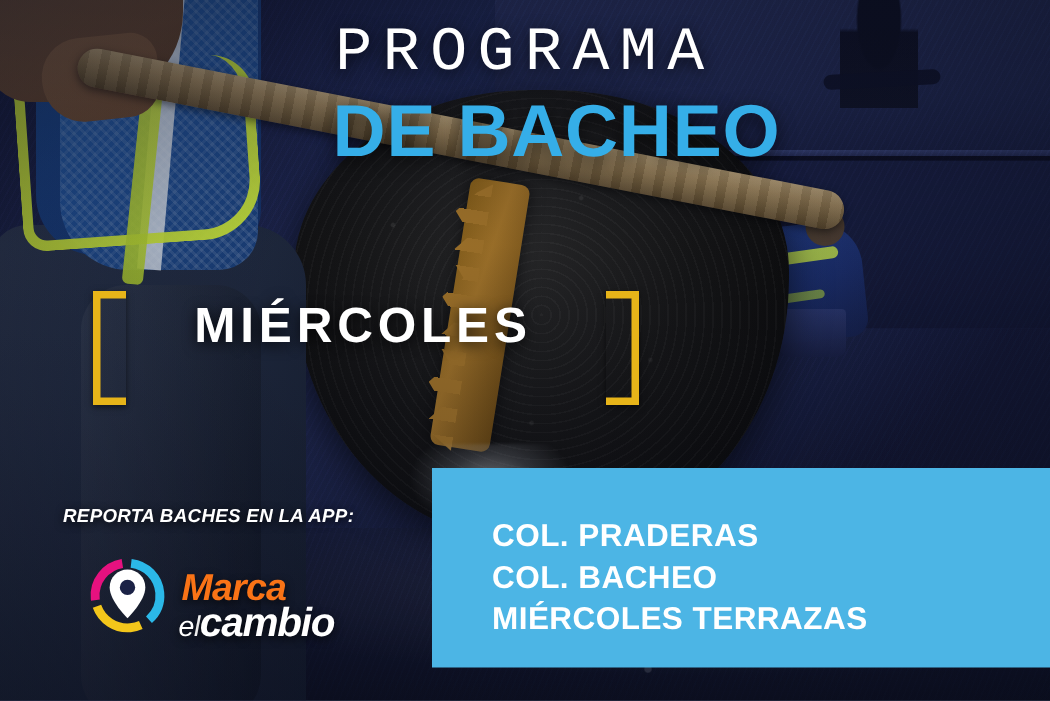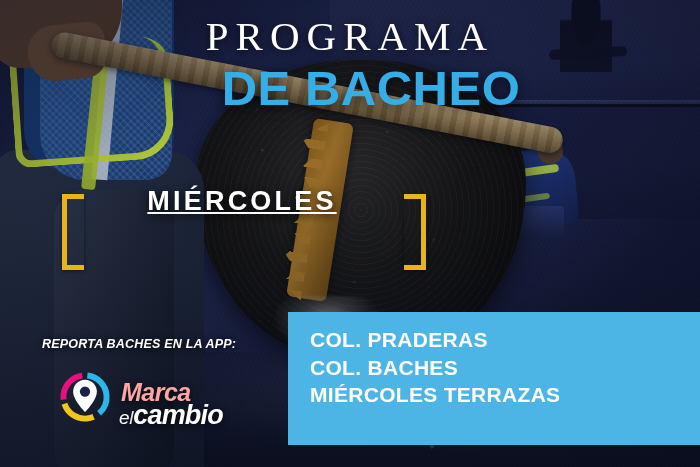--- a/index.html
+++ b/index.html
@@ -224,77 +224,77 @@
       radial-gradient(ellipse at 50% 45%, rgba(0,0,0,0) 35%, rgba(6,9,22,.45) 100%);
   }
 
   
   .content{position:absolute;inset:0;}
 
   .kicker{
     position:absolute;left:0;right:0;top:16px;text-align:center;
     color:#ffffff;font-size:41px;font-weight:300;letter-spacing:7px;line-height:1;
     text-shadow:0 2px 10px rgba(0,0,0,.75);
-    font-family:Liberation Serif, serif;
+    font-family:Liberation Mono, monospace;
   }
   .headline{
     position:absolute;left:0;right:0;top:64px;text-align:center;
     color:#35AEE8;font-weight:bold;font-size:49px;line-height:.98;
     letter-spacing:.5px;
     text-shadow:0 3px 12px rgba(0,0,0,.62);
     padding-left:42px;
   }
   .headline .l2{display:block;margin-top:4px;}
 
   .bracket{
     position:absolute;border:5px solid #E7B419;width:17px;
     box-shadow:0 1px 4px rgba(0,0,0,.55);
   }
   .bracket.open{left:62px;top:194px;height:66px;border-right:none;}
   .bracket.close{left:404px;top:194px;height:66px;border-left:none;}
 
   .datewrap{
-    position:absolute;left:86px;top:184px;width:312px;text-align:center;
-    color:#ffffff;font-weight:bold;font-size:27px;line-height:1.28;
-    letter-spacing:3.2px;text-shadow:0 2px 9px rgba(0,0,0,.8);text-decoration:underline;
+    position:absolute;left:86px;top:196px;width:312px;text-align:center;
+    color:#ffffff;font-weight:bold;font-size:33px;line-height:1.28;
+    letter-spacing:3.2px;text-shadow:0 2px 9px rgba(0,0,0,.8);
   }
 
   .app-label{
     position:absolute;left:42px;top:337px;
     color:#ffffff;font-size:12.5px;font-weight:bold;font-style:italic;
     letter-spacing:.2px;text-shadow:0 1px 6px rgba(0,0,0,.85);
     white-space:nowrap;
   }
 
   .logo{position:absolute;left:58px;top:364px;display:flex;align-items:center;gap:7px;}
   .logo-mark{width:54px;height:54px;display:block;}
   .logo-type{line-height:1;}
   .logo-type .marca{
-    display:block;color:#fca5a5;font-size:25px;font-weight:bold;font-style:italic;
+    display:block;color:#f97316;font-size:25px;font-weight:bold;font-style:italic;
     letter-spacing:-.5px;text-shadow:0 2px 6px rgba(0,0,0,.7);
     margin-left:2px;
     margin-top:16px;
   }
   .logo-type .cambio-row{
     display:block;white-space:nowrap;margin-top:-3px;
     text-shadow:0 2px 6px rgba(0,0,0,.7);
   }
   .logo-type .el{
     color:#ffffff;font-size:19px;font-style:italic;font-weight:400;letter-spacing:-.3px;
   }
   .logo-type .cambio{
     color:#ffffff;font-size:27px;font-style:italic;font-weight:bold;letter-spacing:-.8px;
   }
 
   .list-panel{
     position:absolute;left:288px;top:312px;width:412px;height:133px;
     background:#4CB5E5;
   }
   .list-panel ul{
-    list-style:none;margin:0;padding:14px 0 0 22px;
+    list-style:none;margin:18px;padding:14px 0 0 22px;
   }
   .list-panel li{
     color:#ffffff;font-weight:bold;font-size:21px;line-height:1.32;
     letter-spacing:.3px;white-space:nowrap;
   }
 </style>
 </head>
 <body>
 
 <div id="poster">
@@ -375,19 +375,19 @@
         <span class="marca">Marca</span>
         <span class="cambio-row">
           <span class="el">el</span><span class="cambio">cambio</span>
         </span>
       </span>
     </div>
 
     <div class="list-panel">
       <ul>
         <li>COL. PRADERAS</li>
-        <li>COL. BACHES</li>
+        <li>COL. BACHEO</li>
         <li>MIÉRCOLES TERRAZAS</li>
       </ul>
     </div>
 
   </div>
 </div>
 
 </body></html>

